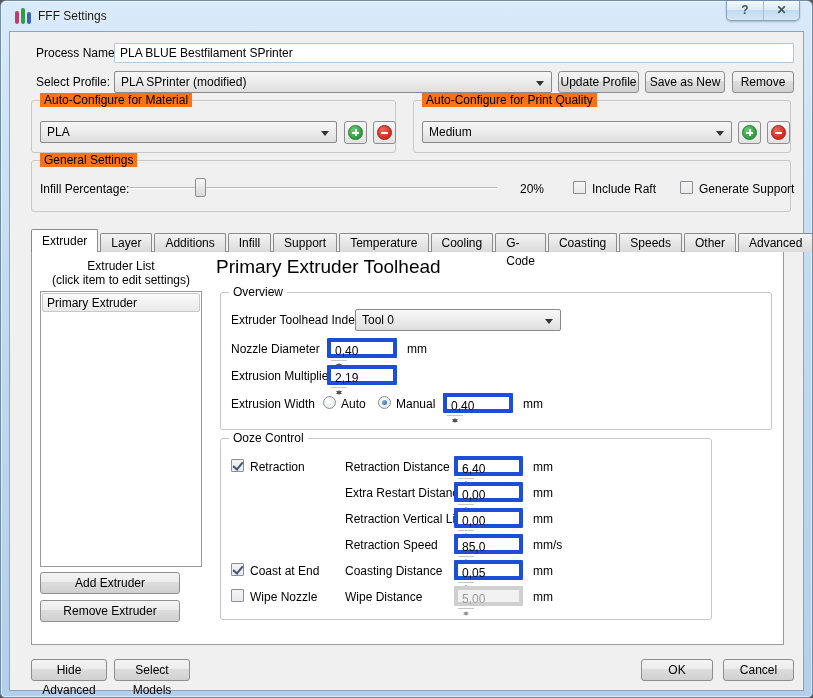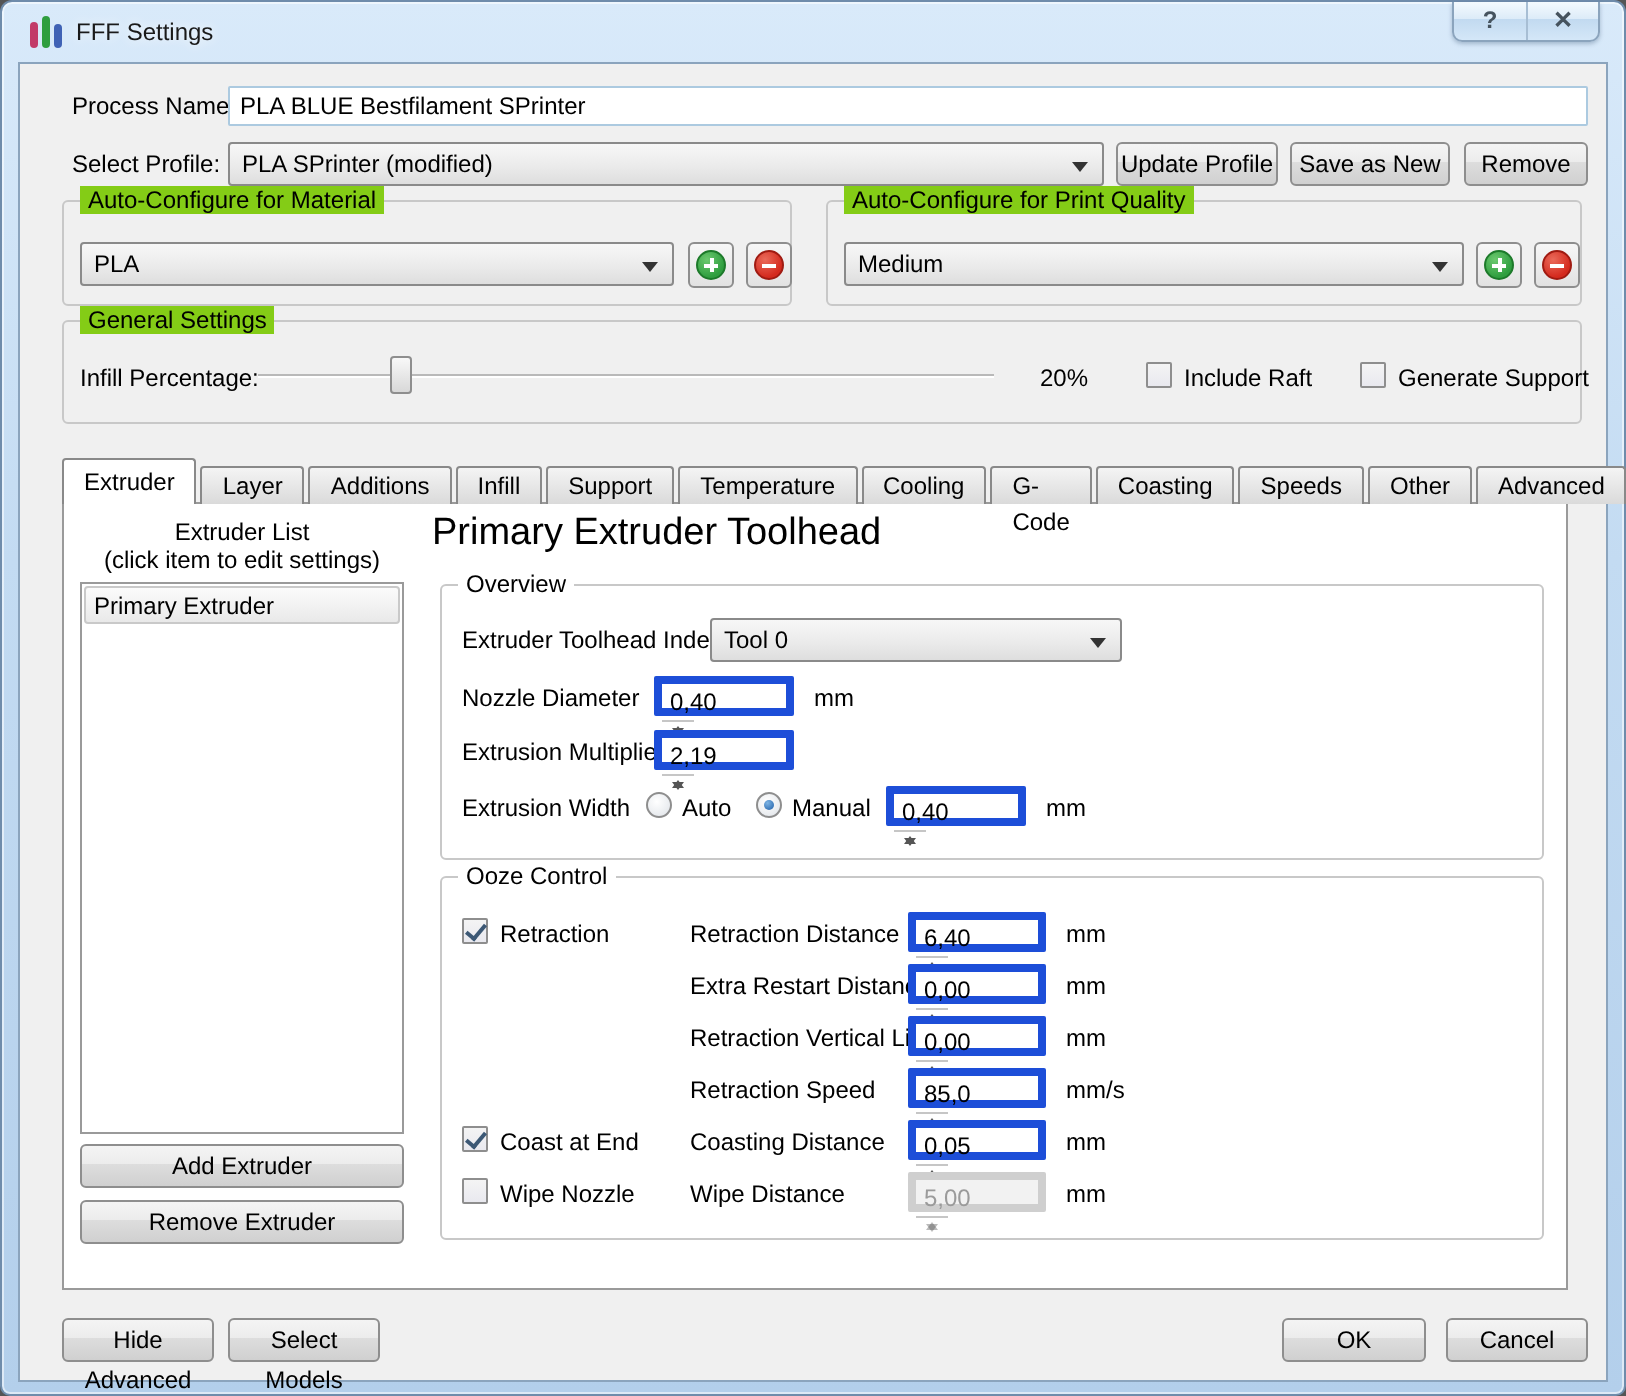--- a/index.html
+++ b/index.html
@@ -33,21 +33,21 @@
     padding:0 5px;line-height:18px;height:20px;}
   .combo{position:absolute;height:22px;border:1px solid #8a8a8a;border-radius:2px;
     background:linear-gradient(#f7f7f7,#ebebeb 55%,#dedede);
     padding:0 20px 0 6px;line-height:20px;cursor:default;}
   .combo .arr{position:absolute;right:7px;top:9px;width:0;height:0;
     border-left:4px solid transparent;border-right:4px solid transparent;border-top:5px solid #333;}
   .btn{position:absolute;height:22px;border:1px solid #8e8e8e;border-radius:3px;text-align:center;
     background:linear-gradient(#f4f4f4 0%,#ececec 45%,#dddddd 46%,#d0d0d0 100%);
     line-height:20px;cursor:default;}
   .grp{position:absolute;border:1px solid #c8c8c8;border-radius:3px;}
-  .grp>.grp-lbl{position:absolute;top:-8px;left:8px;padding:0 4px;background:#84cc16;white-space:nowrap;}
+  .grp>.grp-lbl{position:absolute;top:-8px;left:8px;padding:0 4px;background:#f97316;white-space:nowrap;}
   .grp.on-white>.grp-lbl{background:#fff;}
   .icon-btn{position:absolute;width:23px;height:23px;border:1px solid #8e8e8e;border-radius:3px;
     background:linear-gradient(#f7f7f7,#e2e2e2);}
   .circ{position:absolute;left:3px;top:3px;width:15px;height:15px;border-radius:50%;}
   .circ.green{background:radial-gradient(circle at 35% 30%,#6cc96f,#2f9e3f 70%);border:1px solid #1d7a2a;}
   .circ.red{background:radial-gradient(circle at 35% 30%,#ea6a5a,#d42a1e 70%);border:1px solid #a01b12;}
   .circ::before,.circ.green::after{content:"";position:absolute;background:#fff;}
   .circ::before{left:3px;top:6px;width:7px;height:2px;}
   .circ.green::after{left:6px;top:3px;width:2px;height:7px;}
   
@@ -78,21 +78,21 @@
   .spin.disabled .sb::after{opacity:.4;}
   
   .tabs{position:absolute;left:21px;top:197px;height:23px;display:flex;align-items:flex-end;z-index:3;}
   .tab{height:19px;line-height:18px;padding:0 10px;margin-right:2px;border:1px solid #898989;border-bottom:none;
     border-radius:2px 2px 0 0;background:linear-gradient(#f4f4f4,#dadada);cursor:default;}
   .tab.active{height:23px;line-height:22px;background:#fff;position:relative;z-index:4;}
   .panel{position:absolute;left:21px;top:219px;width:753px;height:394px;background:#fff;border:1px solid #9a9a9a;z-index:2;}
   .listbox{position:absolute;left:8px;top:39px;width:162px;height:276px;border:1px solid #9a9a9a;background:#fff;}
   .list-item{margin:1px;height:19px;line-height:18px;padding-left:4px;border:1px solid #c9c9c9;border-radius:2px;
     background:linear-gradient(#fbfbfb,#e9e9e9);}
-  .panel-btn{position:absolute;left:8px;width:162px;}
+  .panel-btn{position:absolute;left:8px;width:140px;}
   .heading{position:absolute;left:184px;top:4px;font-size:19px;}
   .unit{position:absolute;white-space:nowrap;}
   .footer-btn{position:absolute;top:627px;}
 </style>
 </head>
 <body>
 
 <div id="win">
 
   <div class="titlebar">
@@ -225,21 +225,21 @@
         <div class="spin" style="left:222px;top:100px;width:70px;">
           <div class="field">0,40</div>
           <div class="btns">
               <div class="sb up"></div>
               <div class="sb dn"></div>
             </div>
         </div>
         <div class="unit" style="left:302px;top:104px;">mm</div>
       </div>
 
-      <div class="grp on-white" style="left:188px;top:186px;width:552px;height:182px;">
+      <div class="grp on-white" style="left:188px;top:186px;width:492px;height:182px;">
         <span class="grp-lbl">Ooze Control</span>
 
         <div class="chk checked" style="left:10px;top:20px;"></div>
         <div class="lbl" style="left:29px;top:21px;">Retraction</div>
 
         <div class="lbl" style="left:124px;top:21px;">Retraction Distance</div>
         <div class="spin" style="left:233px;top:17px;width:69px;">
           <div class="field">6,40</div>
           <div class="btns">
               <div class="sb up"></div>

